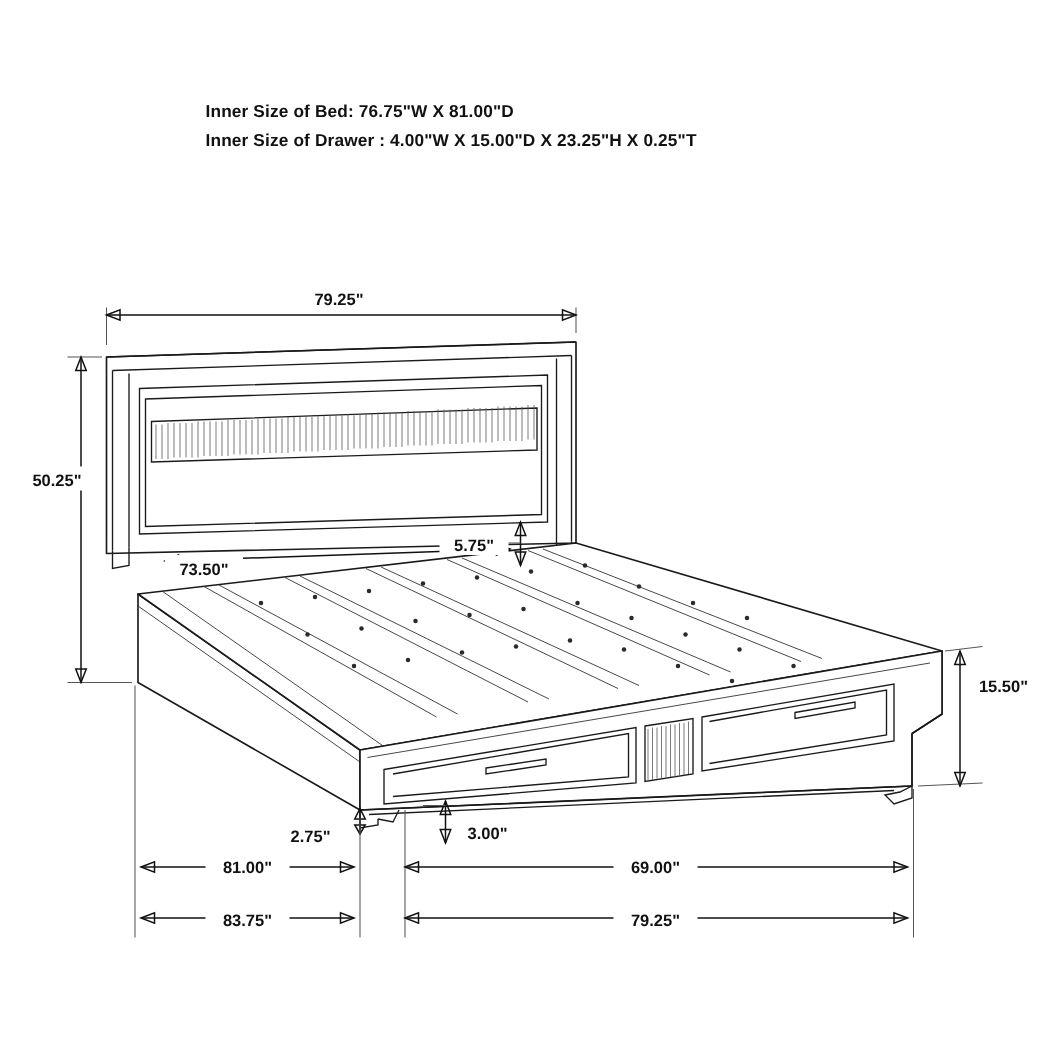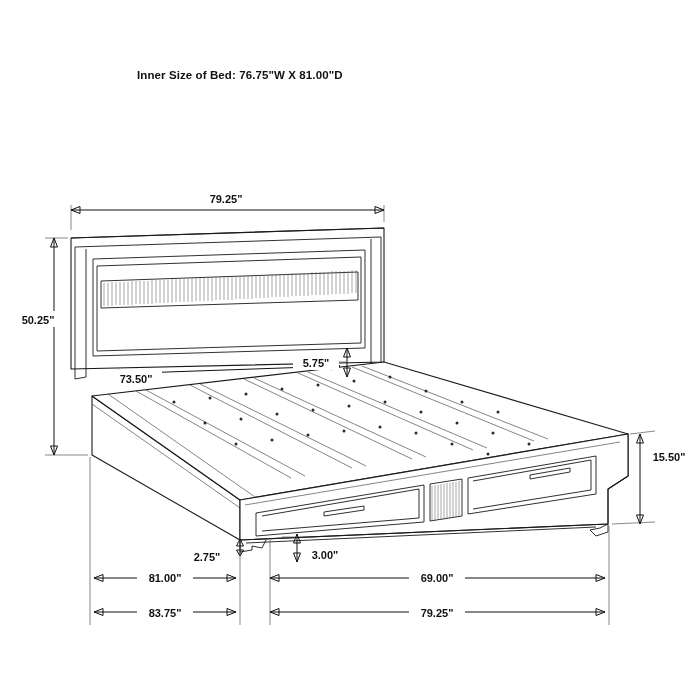--- a/index.html
+++ b/index.html
@@ -72,20 +72,21 @@
     stroke-width: 0.55;
   }
 </style>
 </head>
 <body>
 
 <div id="page">
 
   <div class="spec-block">
     <div>Inner Size of Bed: 76.75"W X 81.00"D</div>
+    <div>Inner Size of Drawer : 4.00"W X 15.00"D X 23.25"H X 0.25"T</div>
   </div>
 
   <svg class="diagram" viewBox="0 0 700 700">
 
     <g>
 
       <path class="wood" d="M71,238 L384,228 L384,362 L71,369 Z"></path>
 
       <path class="wood-thin" d="M71,238 L384,228"></path>
       <path class="wood-thin" d="M75,247 L381,237"></path>

